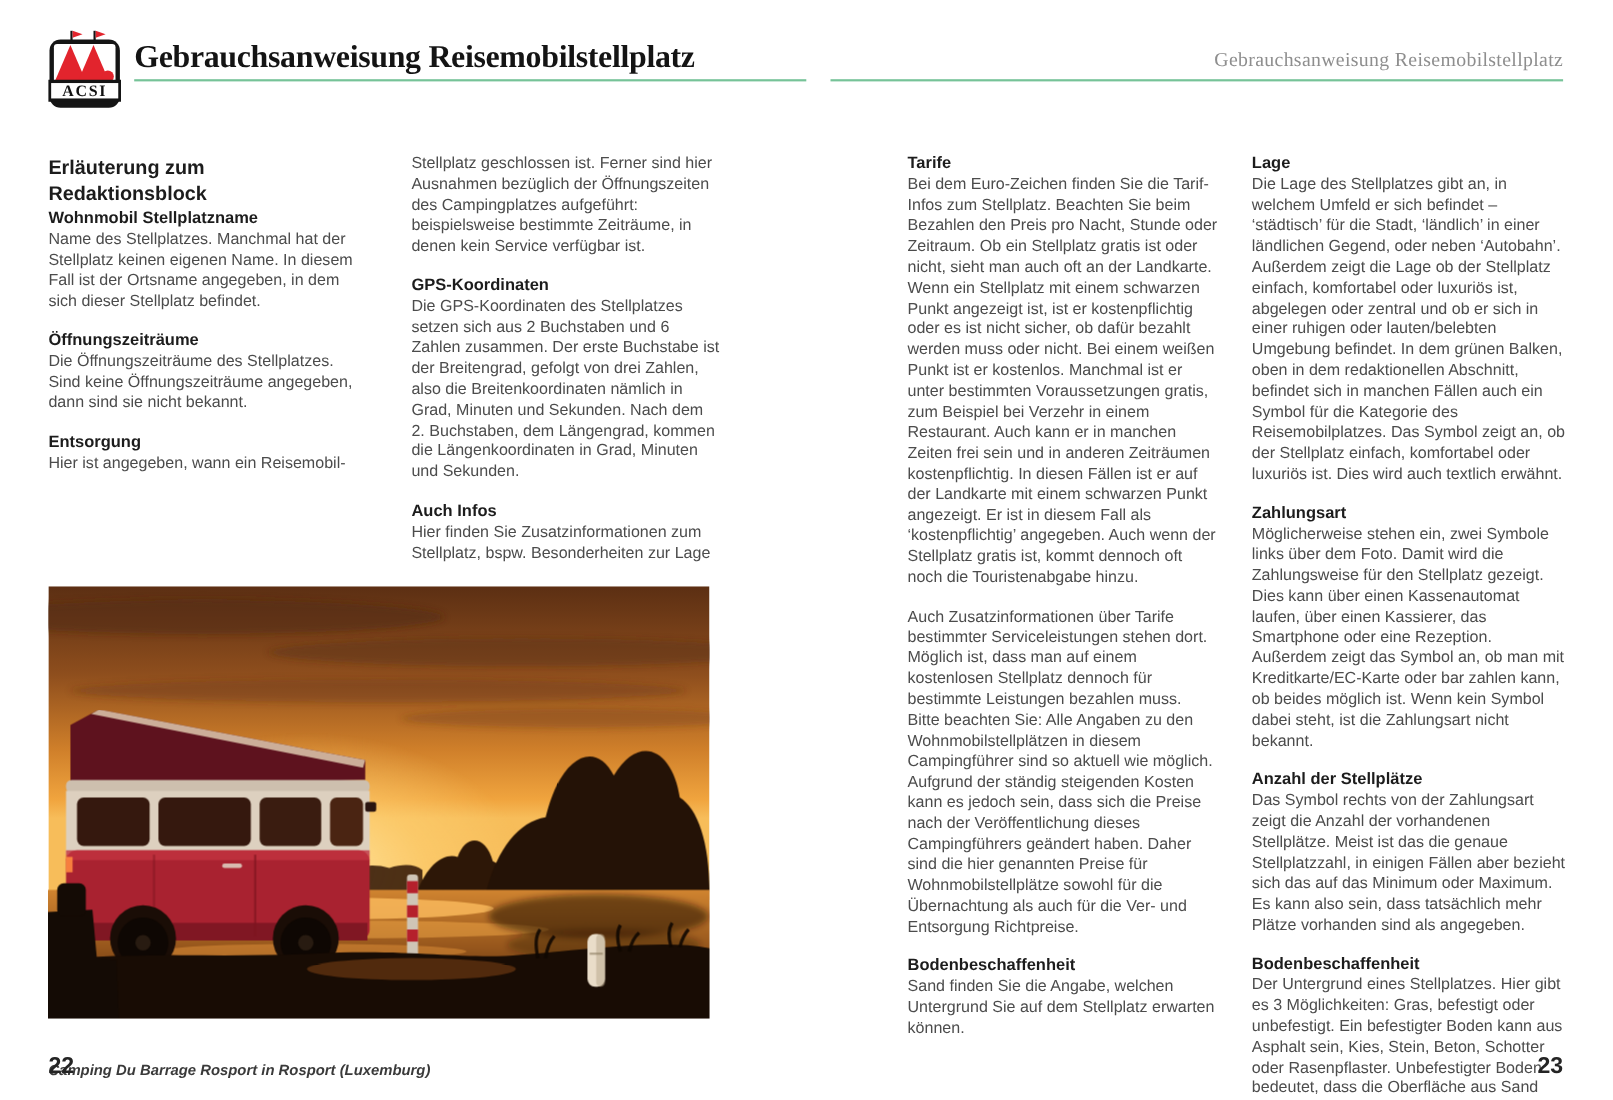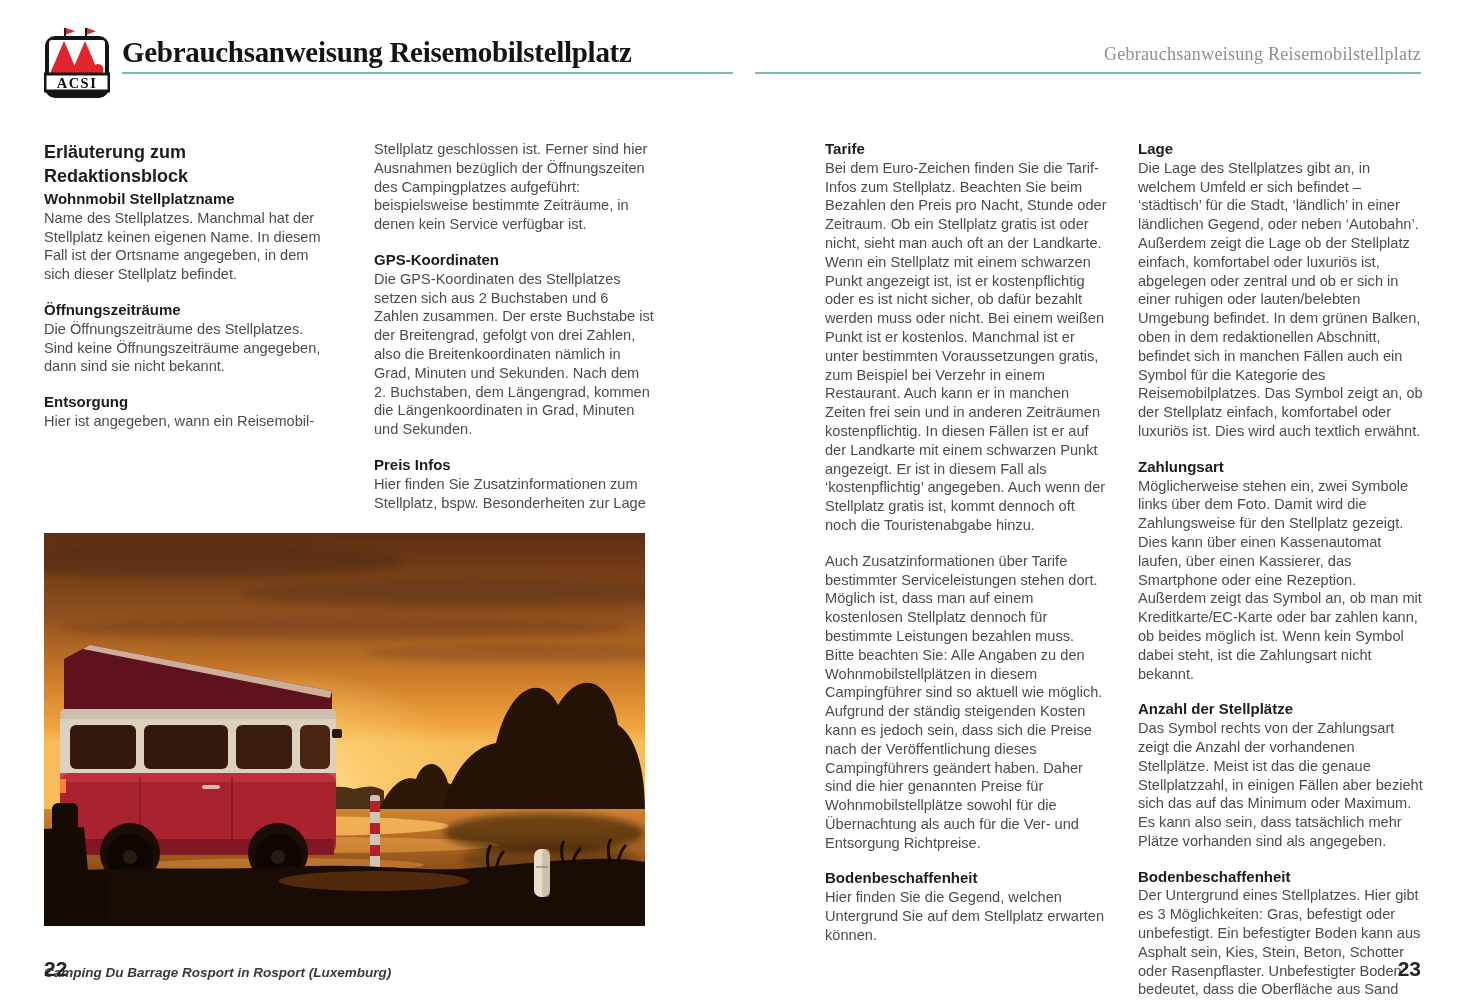--- a/index.html
+++ b/index.html
@@ -93,29 +93,29 @@
       <div class="block para">Name des Stellplatzes. Manchmal hat der Stellplatz keinen eigenen Name. In diesem Fall ist der Ortsname angegeben, in dem sich dieser Stellplatz befindet.</div>
       <div class="block h2">Öffnungszeiträume</div>
       <div class="block para">Die Öffnungszeiträume des Stellplatzes. Sind keine Öffnungszeiträume angegeben, dann sind sie nicht bekannt.</div>
       <div class="block h2">Entsorgung</div>
       <div class="block para">Hier ist angegeben, wann ein Reisemobil-</div>
     </div>
   <div class="col col2">
       <div class="block para">Stellplatz geschlossen ist. Ferner sind hier Ausnahmen bezüglich der Öffnungszeiten des Campingplatzes aufgeführt: beispielsweise bestimmte Zeiträume, in denen kein Service verfügbar ist.</div>
       <div class="block h2">GPS-Koordinaten</div>
       <div class="block para">Die GPS-Koordinaten des Stellplatzes setzen sich aus 2 Buchstaben und 6 Zahlen zusammen. Der erste Buchstabe ist der Breitengrad, gefolgt von drei Zahlen, also die Breitenkoordinaten nämlich in Grad, Minuten und Sekunden. Nach dem 2. Buchstaben, dem Längengrad, kommen die Längenkoordinaten in Grad, Minuten und Sekunden.</div>
-      <div class="block h2">Preis Infos</div>
+      <div class="block h2">Auch Infos</div>
       <div class="block para">Hier finden Sie Zusatzinformationen zum Stellplatz, bspw. Besonderheiten zur Lage</div>
     </div>
   <div class="col col3">
       <div class="block h2">Tarife</div>
       <div class="block para">Bei dem Euro-Zeichen finden Sie die Tarif-Infos zum Stellplatz. Beachten Sie beim Bezahlen den Preis pro Nacht, Stunde oder Zeitraum. Ob ein Stellplatz gratis ist oder nicht, sieht man auch oft an der Landkarte. Wenn ein Stellplatz mit einem schwarzen Punkt angezeigt ist, ist er kostenpflichtig oder es ist nicht sicher, ob dafür bezahlt werden muss oder nicht. Bei einem weißen Punkt ist er kostenlos. Manchmal ist er unter bestimmten Voraussetzungen gratis, zum Beispiel bei Verzehr in einem Restaurant. Auch kann er in manchen Zeiten frei sein und in anderen Zeiträumen kostenpflichtig. In diesen Fällen ist er auf der Landkarte mit einem schwarzen Punkt angezeigt. Er ist in diesem Fall als ‘kostenpflichtig’ angegeben. Auch wenn der Stellplatz gratis ist, kommt dennoch oft noch die Touristenabgabe hinzu.</div>
       <div class="block para">Auch Zusatzinformationen über Tarife bestimmter Serviceleistungen stehen dort. Möglich ist, dass man auf einem kostenlosen Stellplatz dennoch für bestimmte Leistungen bezahlen muss. Bitte beachten Sie: Alle Angaben zu den Wohnmobilstellplätzen in diesem Campingführer sind so aktuell wie möglich. Aufgrund der ständig steigenden Kosten kann es jedoch sein, dass sich die Preise nach der Veröffentlichung dieses Campingführers geändert haben. Daher sind die hier genannten Preise für Wohnmobilstellplätze sowohl für die Übernachtung als auch für die Ver- und Entsorgung Richtpreise.</div>
       <div class="block h2">Bodenbeschaffenheit</div>
-      <div class="block para">Hier finden Sie die Gegend, welchen Untergrund Sie auf dem Stellplatz erwarten können.</div>
+      <div class="block para">Sand finden Sie die Angabe, welchen Untergrund Sie auf dem Stellplatz erwarten können.</div>
     </div>
   <div class="col col4">
       <div class="block h2">Lage</div>
       <div class="block para">Die Lage des Stellplatzes gibt an, in welchem Umfeld er sich befindet – ‘städtisch’ für die Stadt, ‘ländlich’ in einer ländlichen Gegend, oder neben ‘Autobahn’. Außerdem zeigt die Lage ob der Stellplatz einfach, komfortabel oder luxuriös ist, abgelegen oder zentral und ob er sich in einer ruhigen oder lauten/belebten Umgebung befindet. In dem grünen Balken, oben in dem redaktionellen Abschnitt, befindet sich in manchen Fällen auch ein Symbol für die Kategorie des Reisemobilplatzes. Das Symbol zeigt an, ob der Stellplatz einfach, komfortabel oder luxuriös ist. Dies wird auch textlich erwähnt.</div>
       <div class="block h2">Zahlungsart</div>
       <div class="block para">Möglicherweise stehen ein, zwei Symbole links über dem Foto. Damit wird die Zahlungsweise für den Stellplatz gezeigt. Dies kann über einen Kassenautomat laufen, über einen Kassierer, das Smartphone oder eine Rezeption. Außerdem zeigt das Symbol an, ob man mit Kreditkarte/EC-Karte oder bar zahlen kann, ob beides möglich ist. Wenn kein Symbol dabei steht, ist die Zahlungsart nicht bekannt.</div>
       <div class="block h2">Anzahl der Stellplätze</div>
       <div class="block para">Das Symbol rechts von der Zahlungsart zeigt die Anzahl der vorhandenen Stellplätze. Meist ist das die genaue Stellplatzzahl, in einigen Fällen aber bezieht sich das auf das Minimum oder Maximum. Es kann also sein, dass tatsächlich mehr Plätze vorhanden sind als angegeben.</div>
       <div class="block h2">Bodenbeschaffenheit</div>
       <div class="block para">Der Untergrund eines Stellplatzes. Hier gibt es 3 Möglichkeiten: Gras, befestigt oder unbefestigt. Ein befestigter Boden kann aus Asphalt sein, Kies, Stein, Beton, Schotter oder Rasenpflaster. Unbefestigter Boden bedeutet, dass die Oberfläche aus Sand oder Lehm ist. Im Symbol sehen Sie, wie viele Bodenarten auf dem Stellplatz vorhanden sind.</div>

